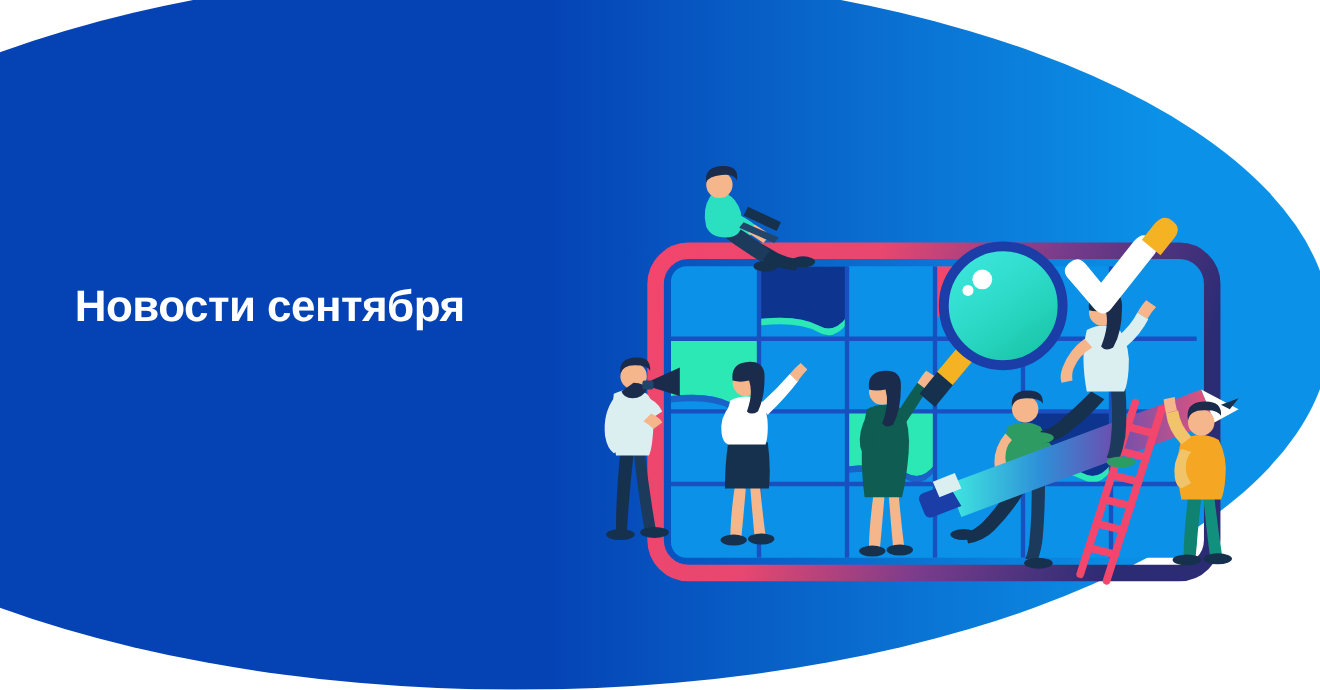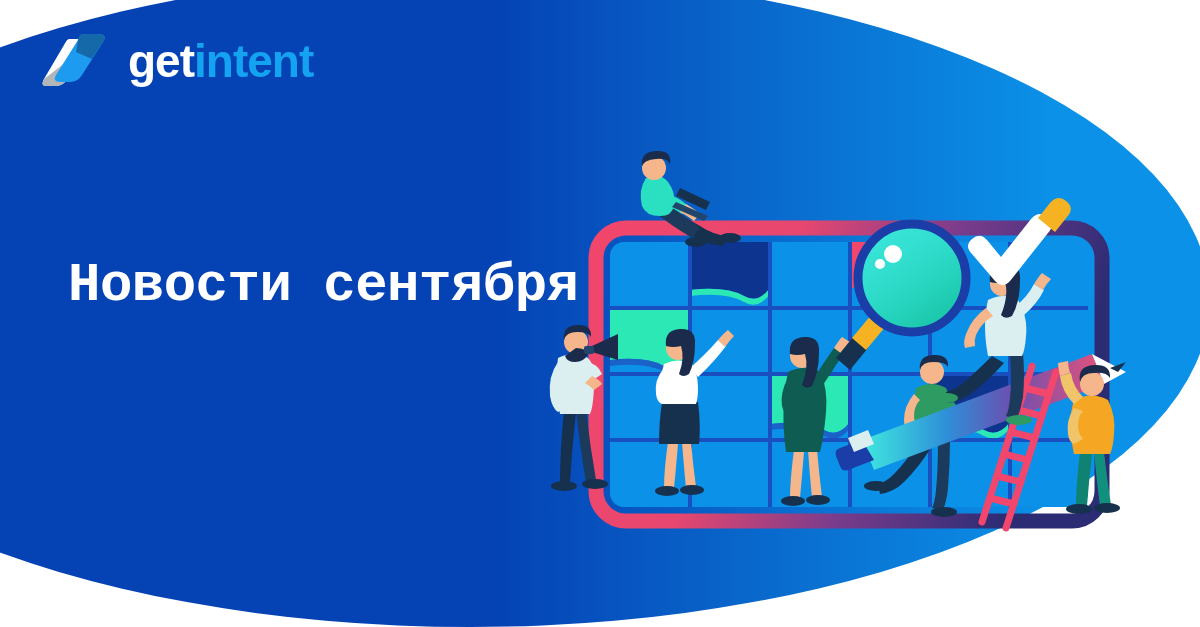--- a/index.html
+++ b/index.html
@@ -29,26 +29,25 @@
     font-size:46px;font-weight:700;letter-spacing:-1px;
     line-height:1;white-space:nowrap;
     font-family:"Liberation Sans","DejaVu Sans",sans-serif;
   }
   .logo-word .w-get{color:#ffffff;}
   .logo-word .w-intent{color:#13A3F0;}
   
   .headline{
     position:absolute;left:68px;top:258px;
     color:#ffffff;
-    font-size:54px;font-weight:700;
+    font-size:40px;font-weight:700;
     letter-spacing:-0.5px;
     line-height:1.05;
     white-space:nowrap;
     margin:0;
-    font-family:Liberation Mono, monospace;
   }
   
   .illustration{
     position:absolute;left:540px;top:150px;
     width:620px;height:380px;
   }
   .illustration svg{display:block;width:620px;height:380px;overflow:visible;}
 </style>
 </head>
 <body>
@@ -65,33 +64,20 @@
         <stop offset="1" stop-color="#0B92E8"></stop>
       </linearGradient>
       <clipPath id="blobClip">
         <ellipse cx="470" cy="300" rx="740" ry="327"></ellipse>
       </clipPath>
     </defs>
     <rect x="0" y="0" width="1200" height="627" fill="#ffffff"></rect>
     <ellipse cx="470" cy="300" rx="740" ry="327" fill="url(#bgGrad)"></ellipse>
   </svg>
 
-  <div class="logo">
-    <svg class="logo-mark" viewBox="0 0 72 60" xmlns="http://www.w3.org/2000/svg">
-
-      <path d="M27 8 L47 8 Q55 8 51 15 L24 50 Q20 55 13 55 L5 55 Q-2 55 2 48 L22 14 Q25 8 27 8 Z" fill="#FFFFFF"></path>
-      <path d="M24 31 L38 31 L24 50 Q20 55 13 55 L5 55 Q-2 55 2 48 Z" fill="#B3B6B8"></path>
-
-      <path d="M41 3 L56 3 Q66 3 61 11 L40 44 Q36 51 28 51 L18 51 Q10 51 14 44 L36 9 Q38 3 41 3 Z" fill="#1D9BF0"></path>
-      <path d="M41 3 L56 3 Q66 3 61 11 L50 28 L34 21 L36 9 Q38 3 41 3 Z" fill="#1669A8"></path>
-    </svg>
-    <div class="logo-word">
-      <span class="w-get">get</span><span class="w-intent">intent</span>
-    </div>
-  </div>
 
   <h1 class="headline">Новости сентября</h1>
 
   <div class="illustration">
     <svg viewBox="0 0 620 380" xmlns="http://www.w3.org/2000/svg">
       <defs>
         <linearGradient id="frameGrad" x1="0" y1="0" x2="1" y2="0.25">
           <stop offset="0" stop-color="#F2466C"></stop>
           <stop offset="0.38" stop-color="#E8476F"></stop>
           <stop offset="0.68" stop-color="#7A3C8C"></stop>

